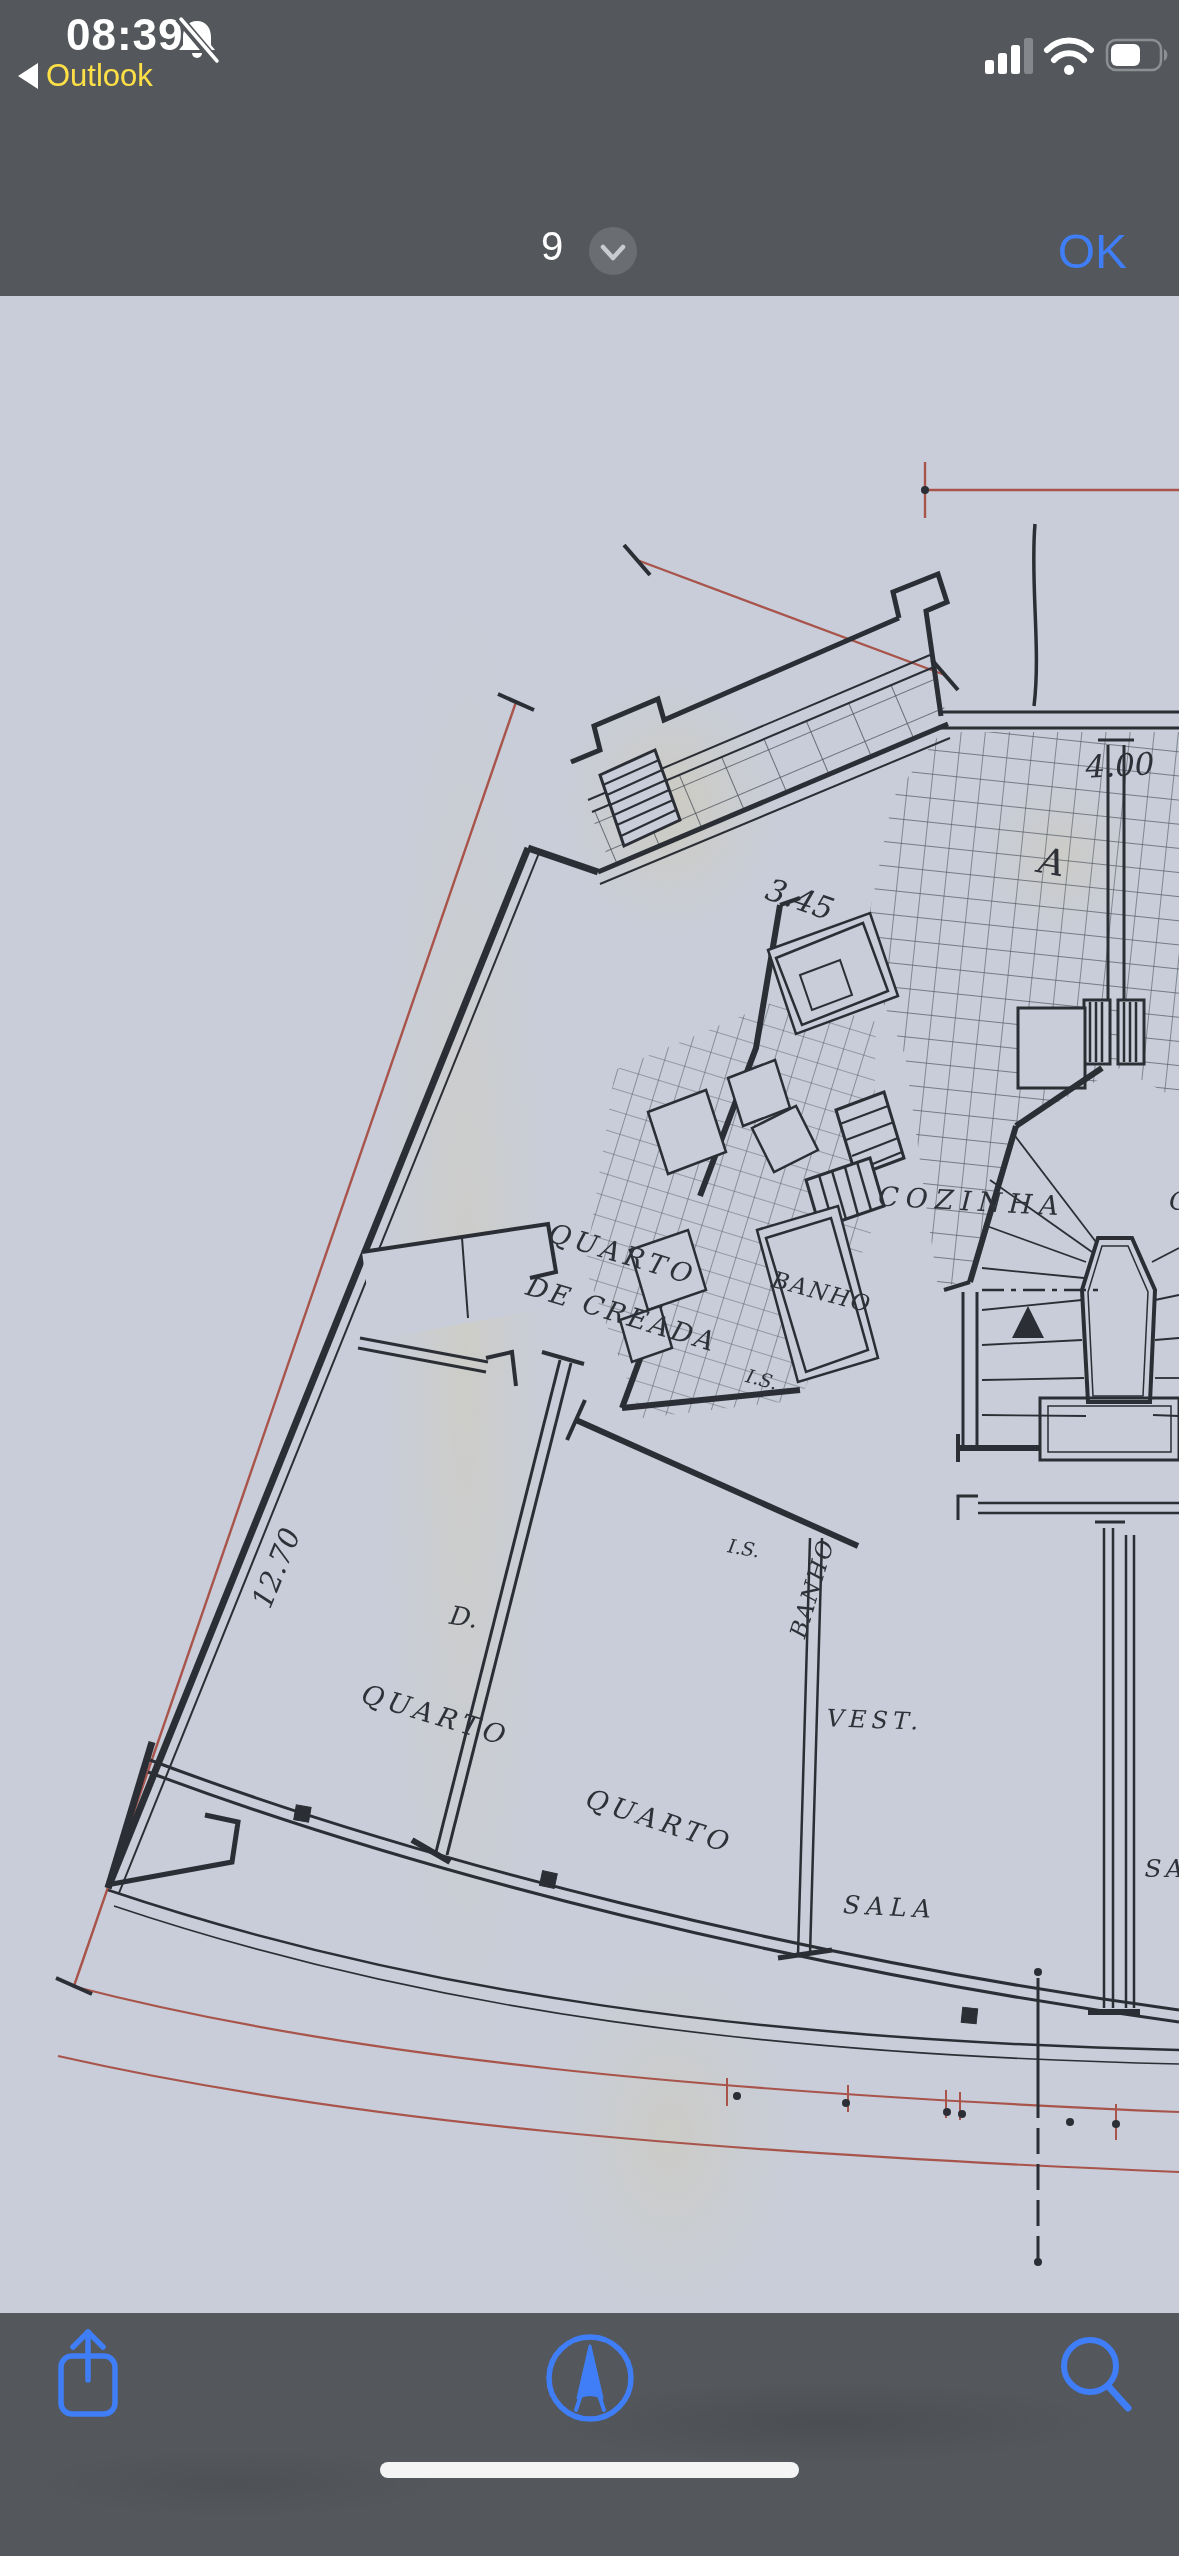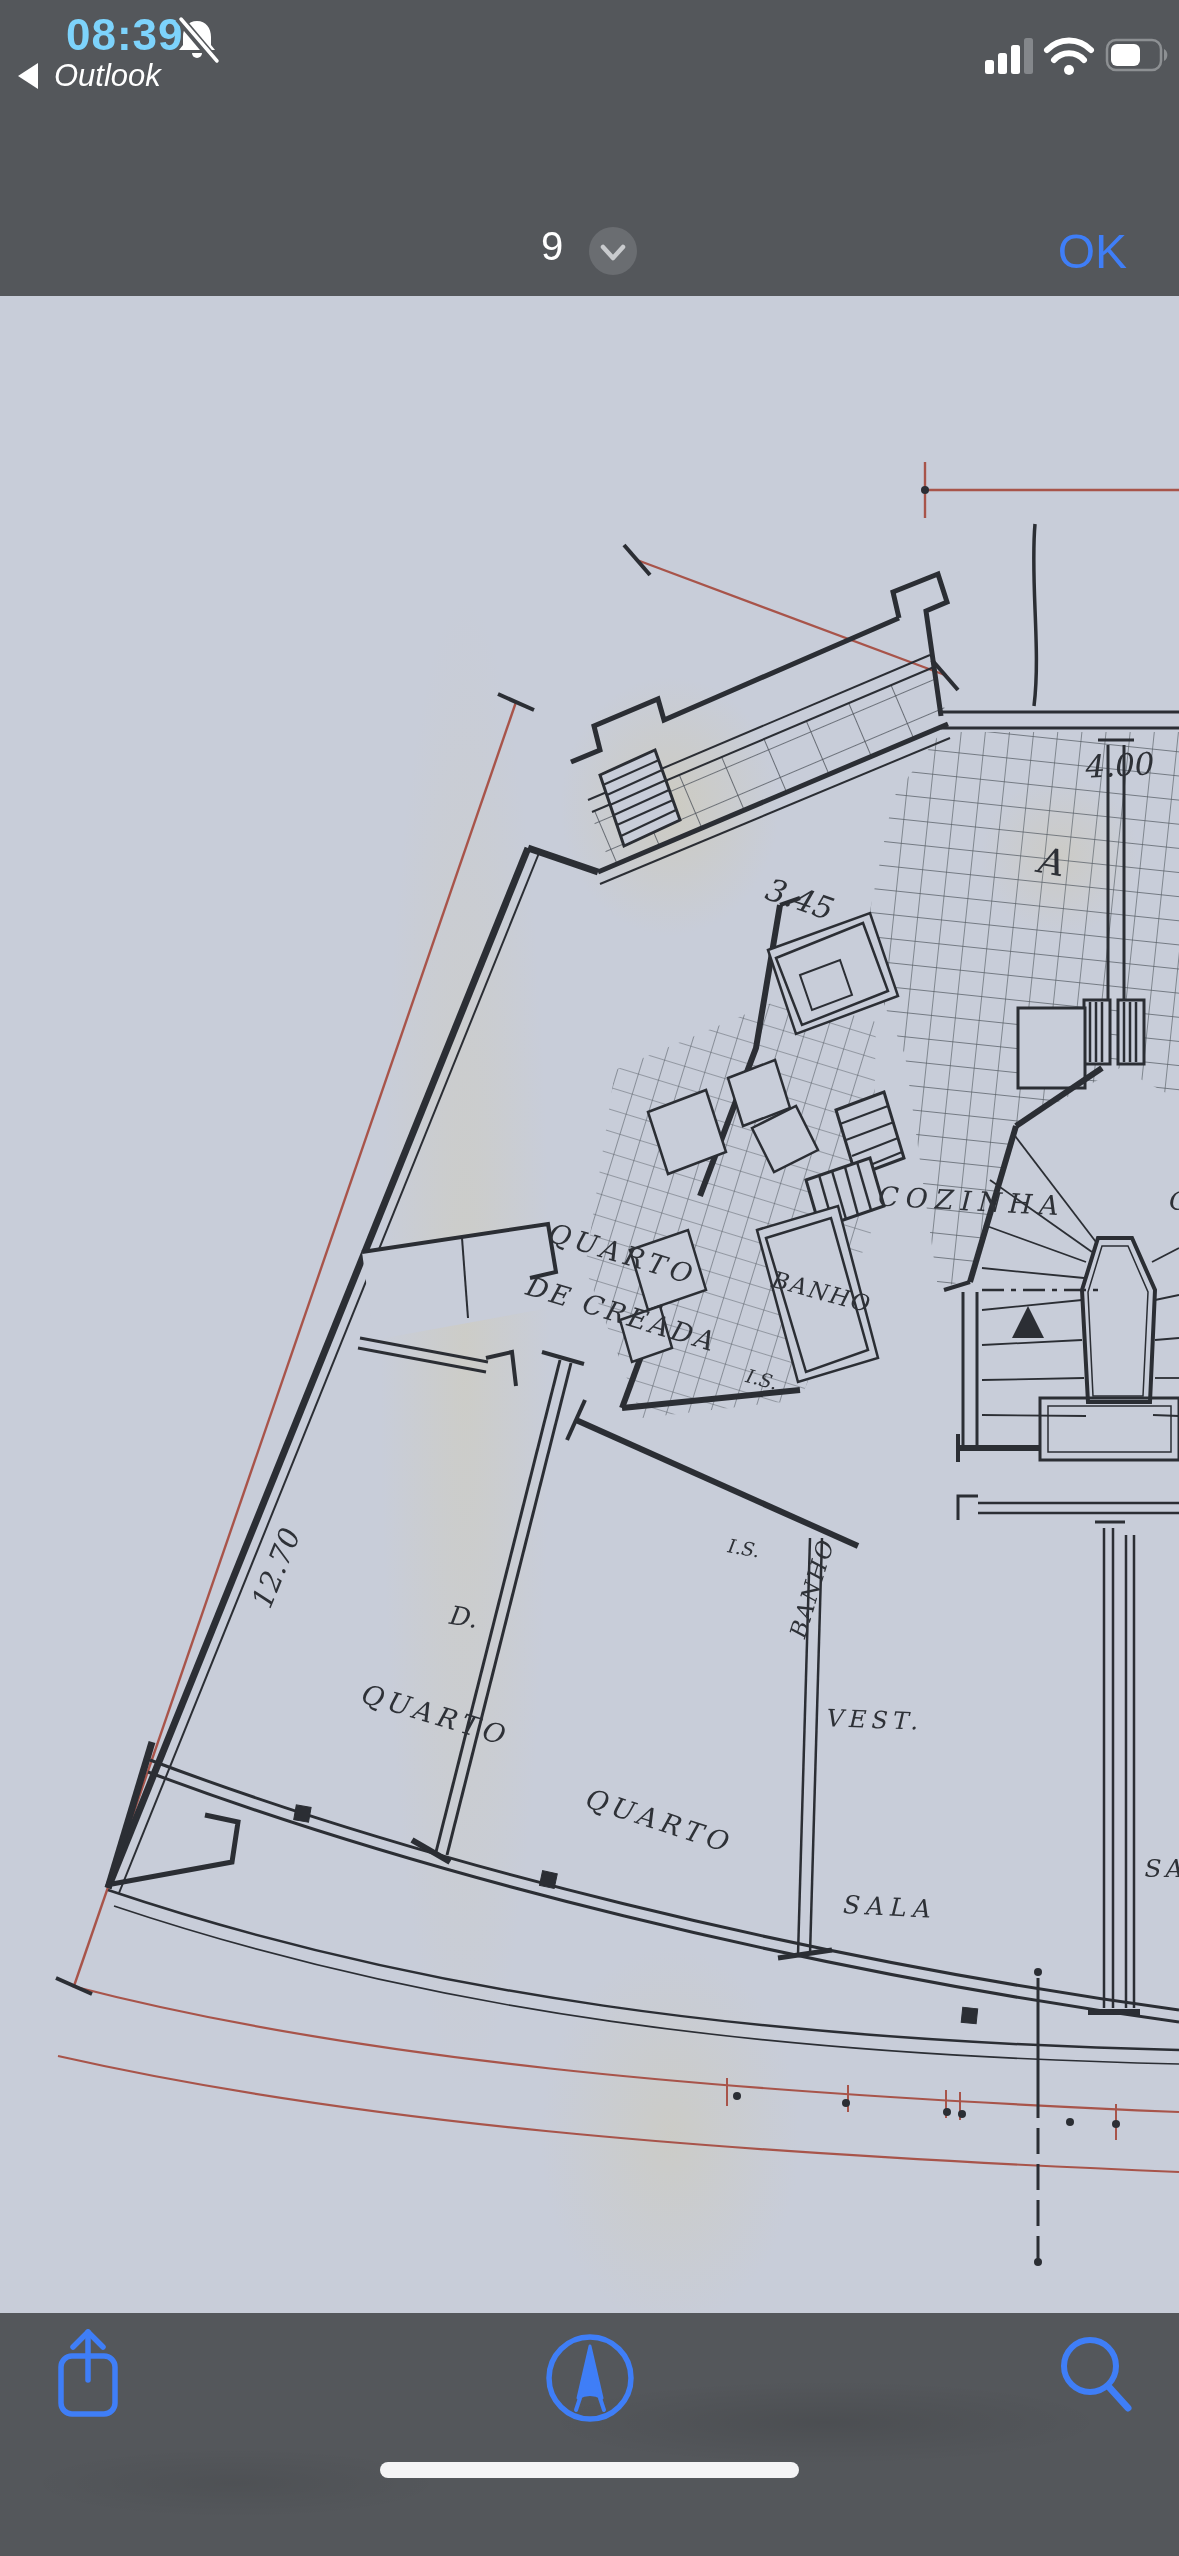--- a/index.html
+++ b/index.html
@@ -1,22 +1,22 @@
 <!DOCTYPE html>
 <html><head>
 <meta charset="utf-8">
 <style>
   html,body{margin:0;padding:0;background:#222;}
   #phone{position:relative;width:1179px;height:2556px;overflow:hidden;background:#c8cdd9;
     font-family:"Liberation Sans",sans-serif;}
   
   #statusbar{position:absolute;left:0;top:0;width:1179px;height:296px;background:#54575b;z-index:30;}
-  .time{position:absolute;left:66px;top:10px;color:#7dd3fc;font-size:44px;font-weight:700;letter-spacing:1px;}
+  .time{position:absolute;left:66px;top:10px;color:#ffffff;font-size:44px;font-weight:700;letter-spacing:1px;}
   .bell{position:absolute;left:172px;top:16px;}
-  .backrow{position:absolute;left:18px;top:58px;display:flex;align-items:center;gap:16px;color:#ffffff;font-style:italic;}
+  .backrow{position:absolute;left:18px;top:58px;display:flex;align-items:center;gap:8px;color:#fde047;}
   .backtri{width:0;height:0;border-top:13px solid transparent;border-bottom:13px solid transparent;border-right:20px solid #fff;}
   .backlabel{font-size:31px;font-weight:500;}
   .sysicons{position:absolute;right:8px;top:34px;width:186px;height:44px;}
   .navnum{position:absolute;left:530px;top:224px;color:#fff;font-size:40px;font-weight:500;width:44px;text-align:center;}
   .chevcircle{position:absolute;left:589px;top:227px;width:48px;height:48px;border-radius:50%;background:#6a6d71;}
   .chevcircle svg{position:absolute;left:0;top:0;}
   .okbtn{position:absolute;right:52px;top:224px;color:#3f7ef7;font-size:48px;font-weight:500;}
   
   #plan-area{position:absolute;left:0;top:296px;width:1179px;height:2017px;background:#c8cdd9;overflow:hidden;}
   .stain{position:absolute;border-radius:50%;pointer-events:none;}

